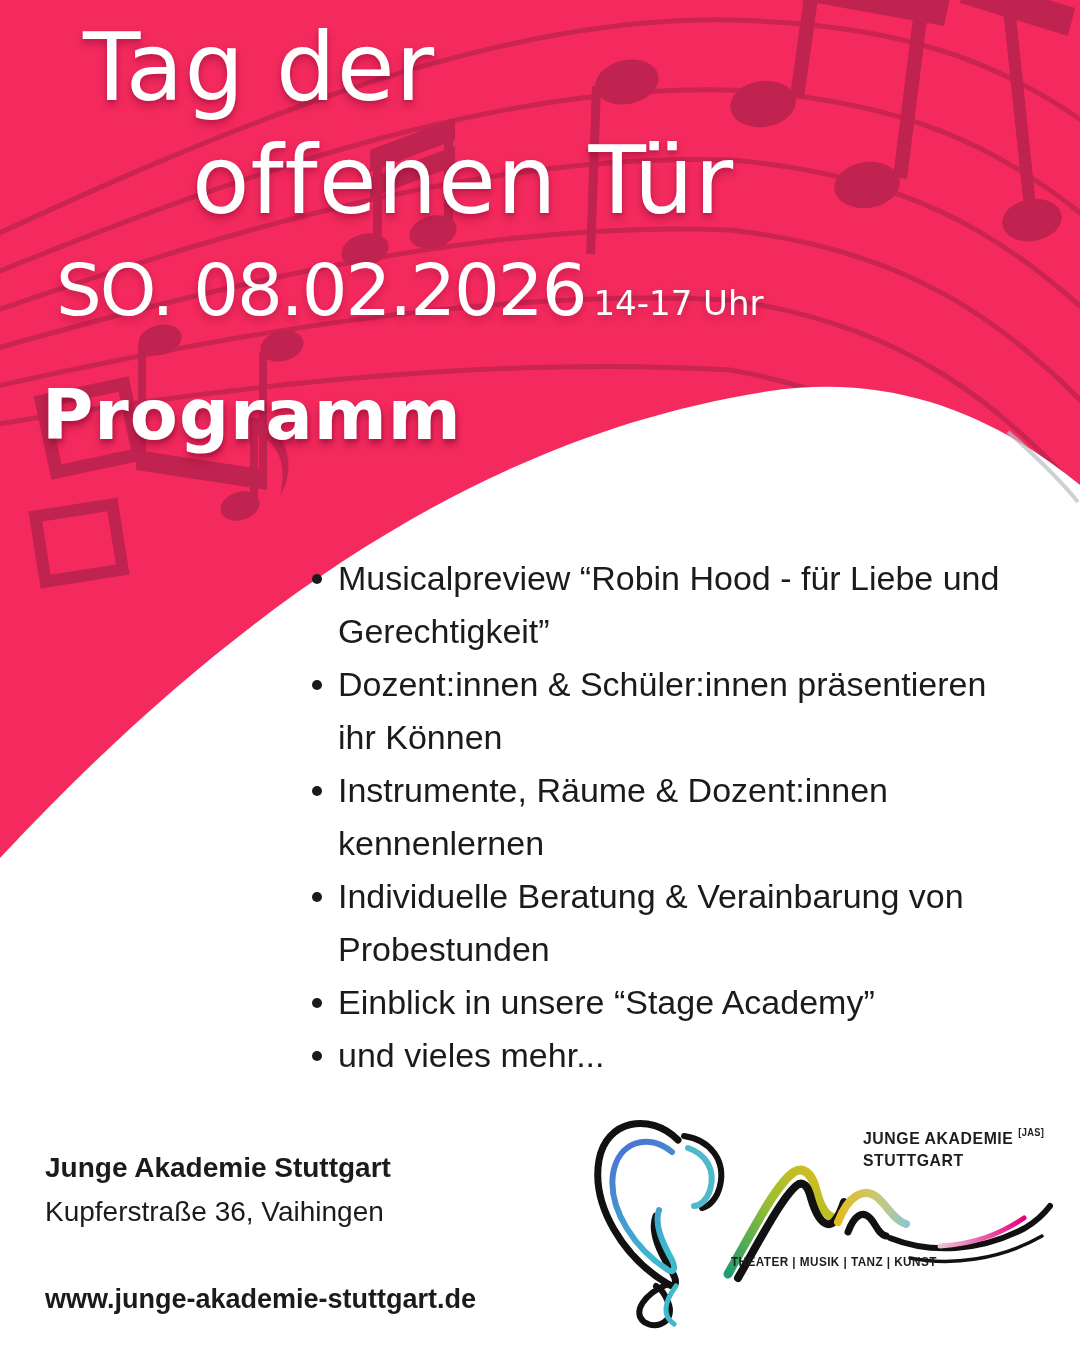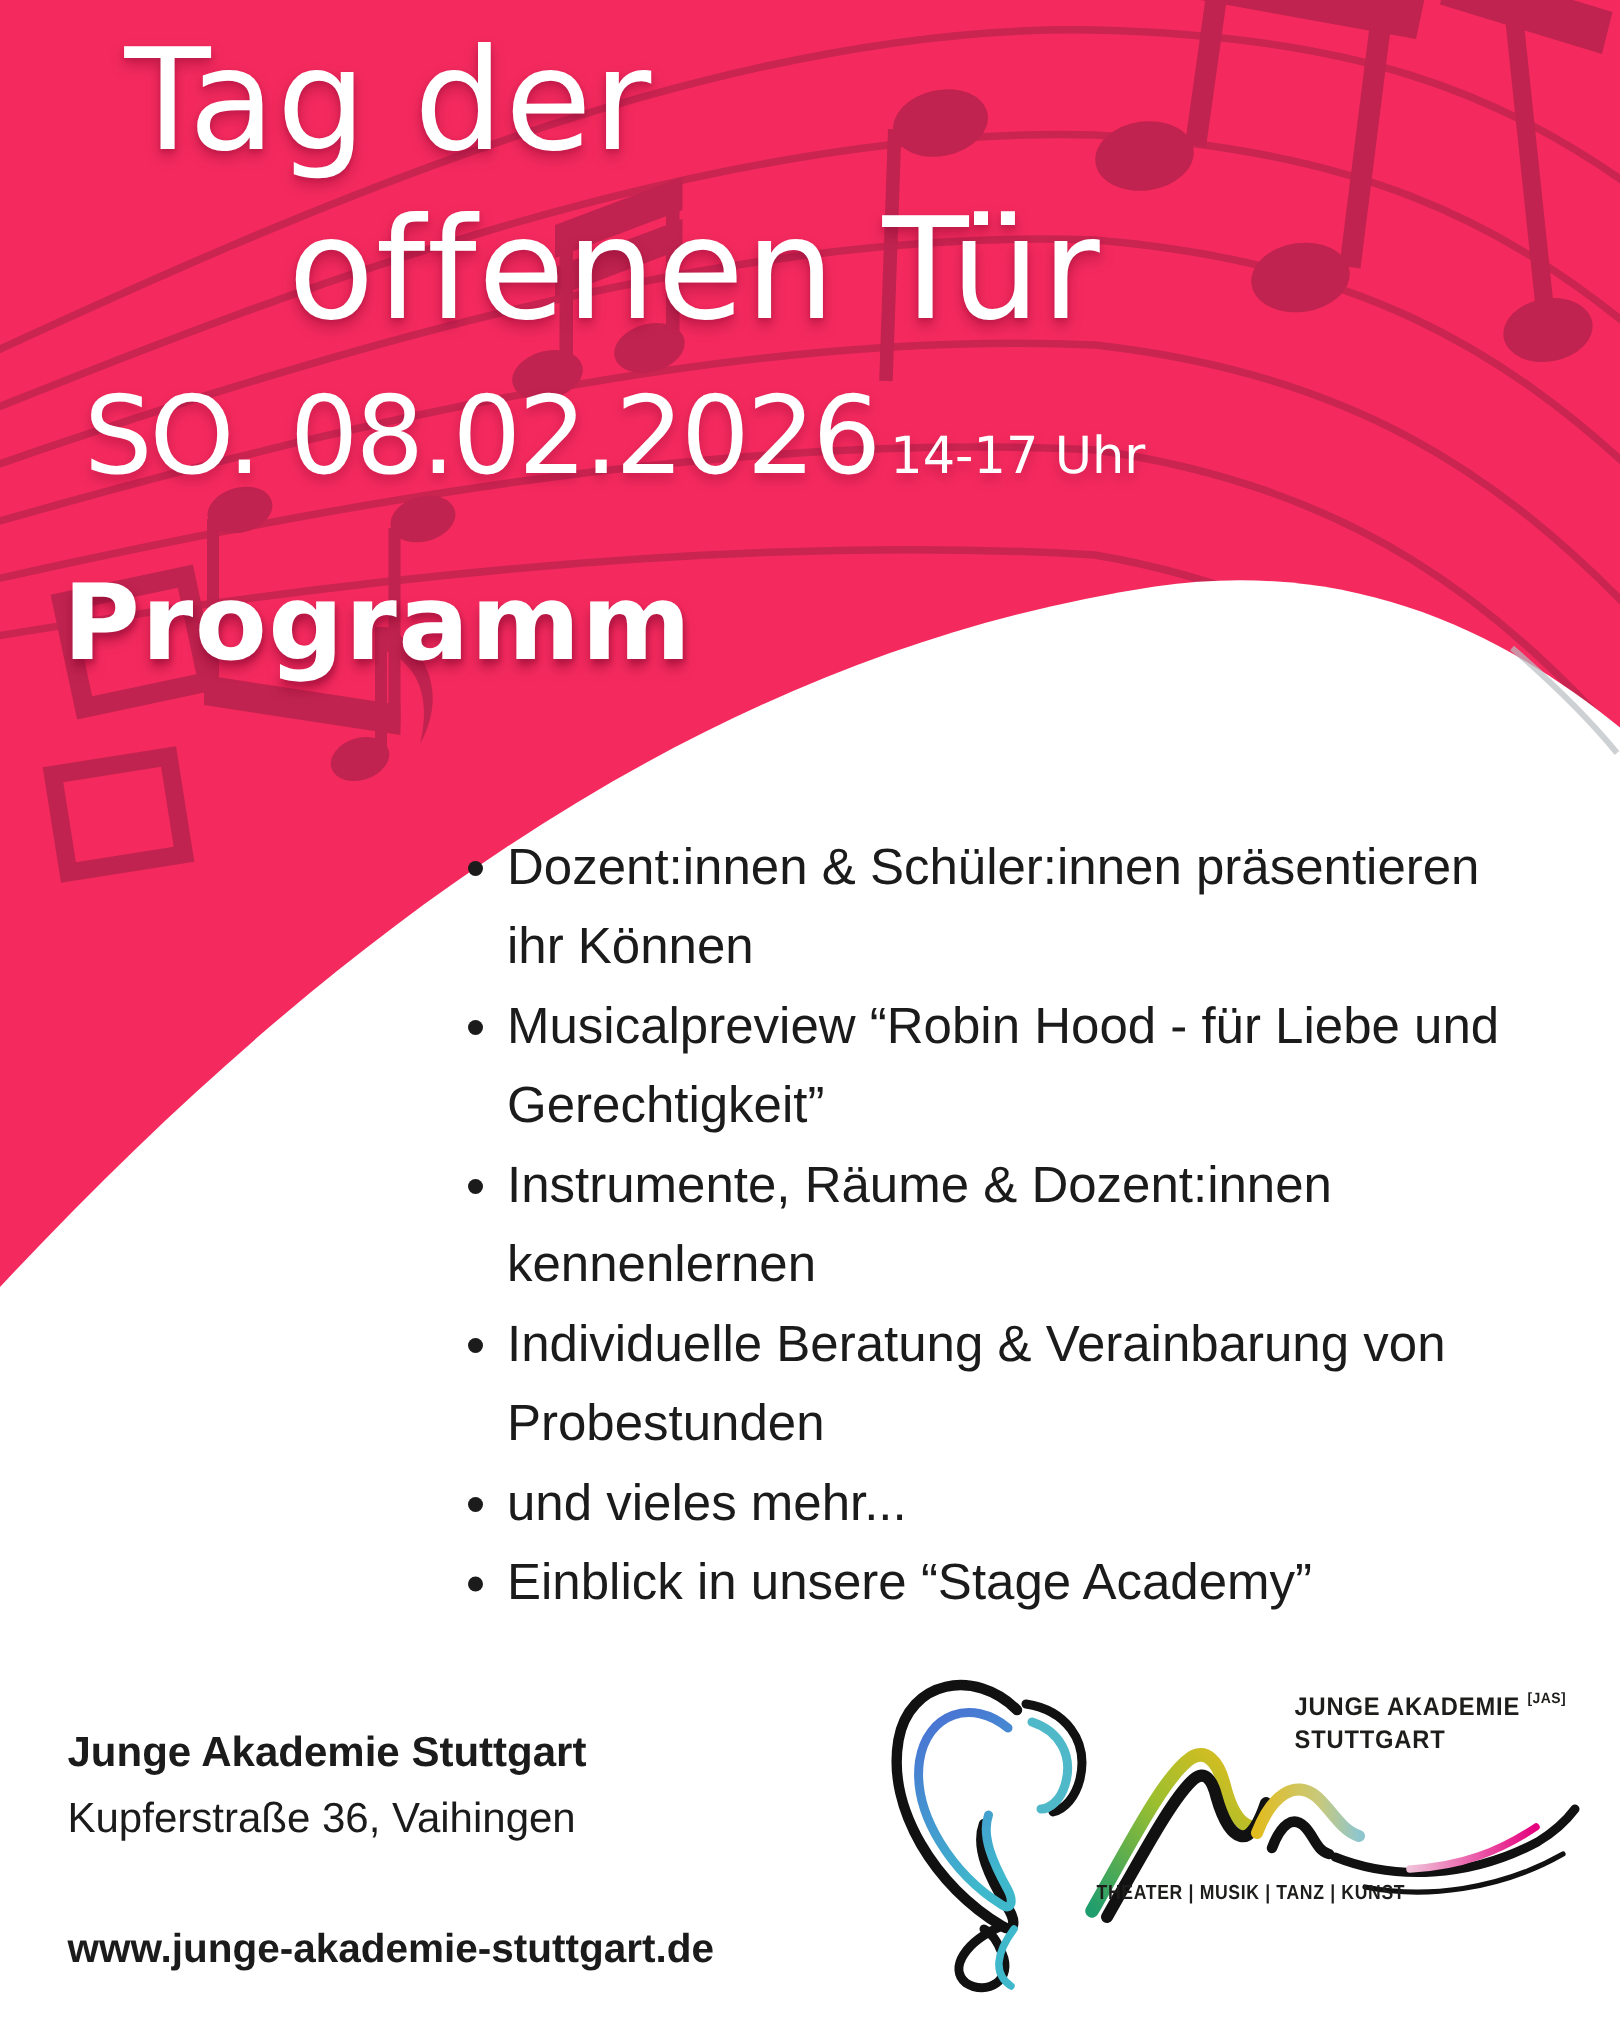--- a/index.html
+++ b/index.html
@@ -152,30 +152,30 @@
   <div class="title-line title-2">offenen Tür</div>
 
   <div class="date-row">
     <span class="date-text">SO. 08.02.2026</span>
     <span class="time-text">14-17 Uhr</span>
   </div>
 
   <div class="section-heading">Programm</div>
 
   <ul class="program-list">
+    <li>Musicalpreview “Robin Hood - für Liebe und
+Gerechtigkeit”</li>
     <li>Dozent:innen &amp; Schüler:innen präsentieren
 ihr Können</li>
-    <li>Musicalpreview “Robin Hood - für Liebe und
-Gerechtigkeit”</li>
     <li>Instrumente, Räume &amp; Dozent:innen
 kennenlernen</li>
     <li>Individuelle Beratung &amp; Verainbarung von
 Probestunden</li>
+    <li>Einblick in unsere “Stage Academy”</li>
     <li>und vieles mehr...</li>
-    <li>Einblick in unsere “Stage Academy”</li>
   </ul>
 
   <div class="venue venue-name">Junge Akademie Stuttgart</div>
   <div class="venue venue-address">Kupferstraße 36, Vaihingen</div>
   <div class="website">www.junge-akademie-stuttgart.de</div>
 
   <div class="logo">
     <svg class="logo-art" viewBox="0 0 495 232" aria-hidden="true">
       <defs>
         <linearGradient id="gBlue" x1="0" y1="0" x2="0.3" y2="1">

